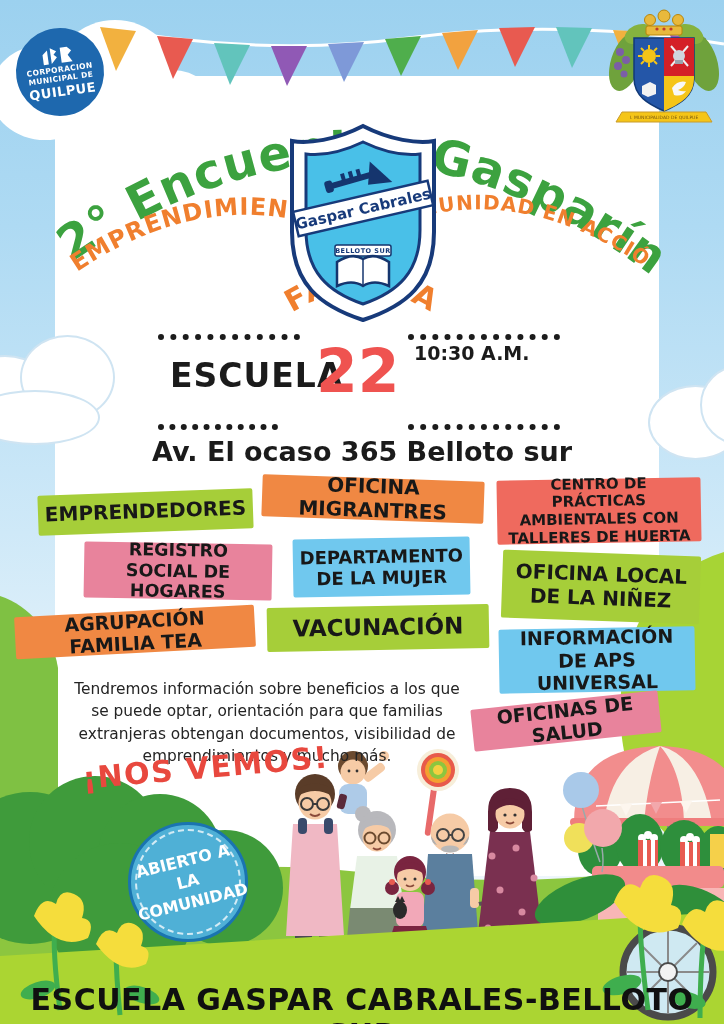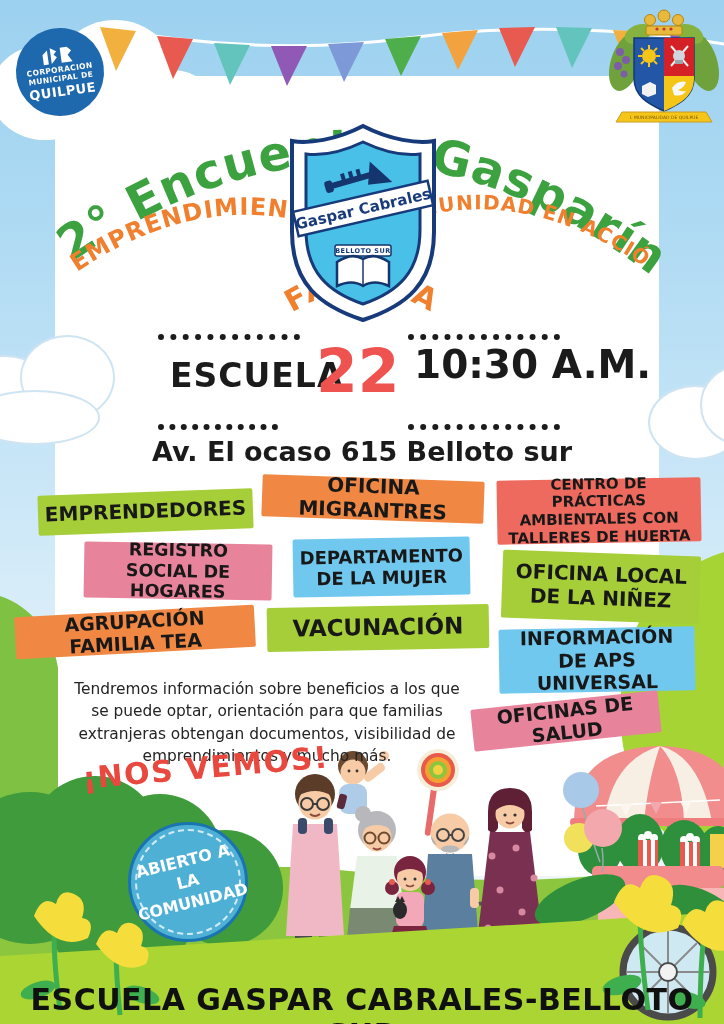--- a/index.html
+++ b/index.html
@@ -199,26 +199,26 @@
         <line x1="363" y1="259" x2="363" y2="286" stroke="#15356e" stroke-width="1.5"></line>
       </g>
     </g>
   </svg>
 
   <div class="dots" style="left:158px;top:334px;width:142px;"></div>
   <div class="dots" style="left:408px;top:334px;width:152px;"></div>
 
   <div class="sched big-label" style="left:170px;top:356px;font-size:33px;letter-spacing:1px;">ESCUELA</div>
   <div class="sched" style="left:316px;top:336px;font-size:60px;font-weight:800;color:#ef5350;">22</div>
-  <div class="sched" style="left:414px;top:342px;font-size:39px;font-weight:600;">10:30 A.M.</div>
+  <div class="sched" style="left:414px;top:342px;font-size:19px;font-weight:600;">10:30 A.M.</div>
 
   <div class="dots" style="left:158px;top:424px;width:120px;"></div>
   <div class="dots" style="left:408px;top:424px;width:152px;"></div>
 
-  <div class="sched" style="left:130px;top:436px;width:464px;text-align:center;font-size:27px;font-weight:600;">Av. El ocaso 615 Belloto sur</div>
+  <div class="sched" style="left:130px;top:436px;width:464px;text-align:center;font-size:27px;font-weight:600;">Av. El ocaso 365 Belloto sur</div>
 
   <div class="tag" style="left: 38px; top: 492px; width: 215px; height: 40px; --rot: -2deg; font-size: 20px; background-color: rgb(166, 206, 57);">EMPRENDEDORES</div>
   <div class="tag" style="left: 262px; top: 478px; width: 222px; height: 42px; --rot: 2deg; font-size: 20px; background-color: rgb(240, 136, 67);">OFICINA MIGRANTRES</div>
   <div class="tag" style="left: 497px; top: 479px; width: 204px; height: 64px; --rot: -1deg; font-size: 15px; background-color: rgb(239, 106, 94);">CENTRO DE PRÁCTICAS AMBIENTALES CON TALLERES DE HUERTA</div>
   <div class="tag" style="left: 84px; top: 543px; width: 188px; height: 56px; --rot: 1deg; font-size: 17.5px; background-color: rgb(232, 131, 156);">REGISTRO SOCIAL DE HOGARES</div>
   <div class="tag" style="left: 293px; top: 538px; width: 177px; height: 58px; --rot: -1deg; font-size: 18px; background-color: rgb(112, 200, 238);">DEPARTAMENTO DE LA MUJER</div>
   <div class="tag" style="left: 502px; top: 553px; width: 198px; height: 68px; --rot: 2deg; font-size: 20px; background-color: rgb(166, 206, 57);">OFICINA LOCAL DE LA NIÑEZ</div>
   <div class="tag" style="left: 15px; top: 611px; width: 240px; height: 42px; --rot: -3deg; font-size: 19px; background-color: rgb(240, 136, 67);">AGRUPACIÓN FAMILIA TEA</div>
   <div class="tag" style="left: 267px; top: 606px; width: 222px; height: 44px; --rot: -1deg; font-size: 23px; background-color: rgb(166, 206, 57);">VACUNACIÓN</div>
   <div class="tag" style="left: 499px; top: 628px; width: 196px; height: 64px; --rot: -1deg; font-size: 19px; background-color: rgb(112, 200, 238);">INFORMACIÓN DE APS UNIVERSAL</div>

